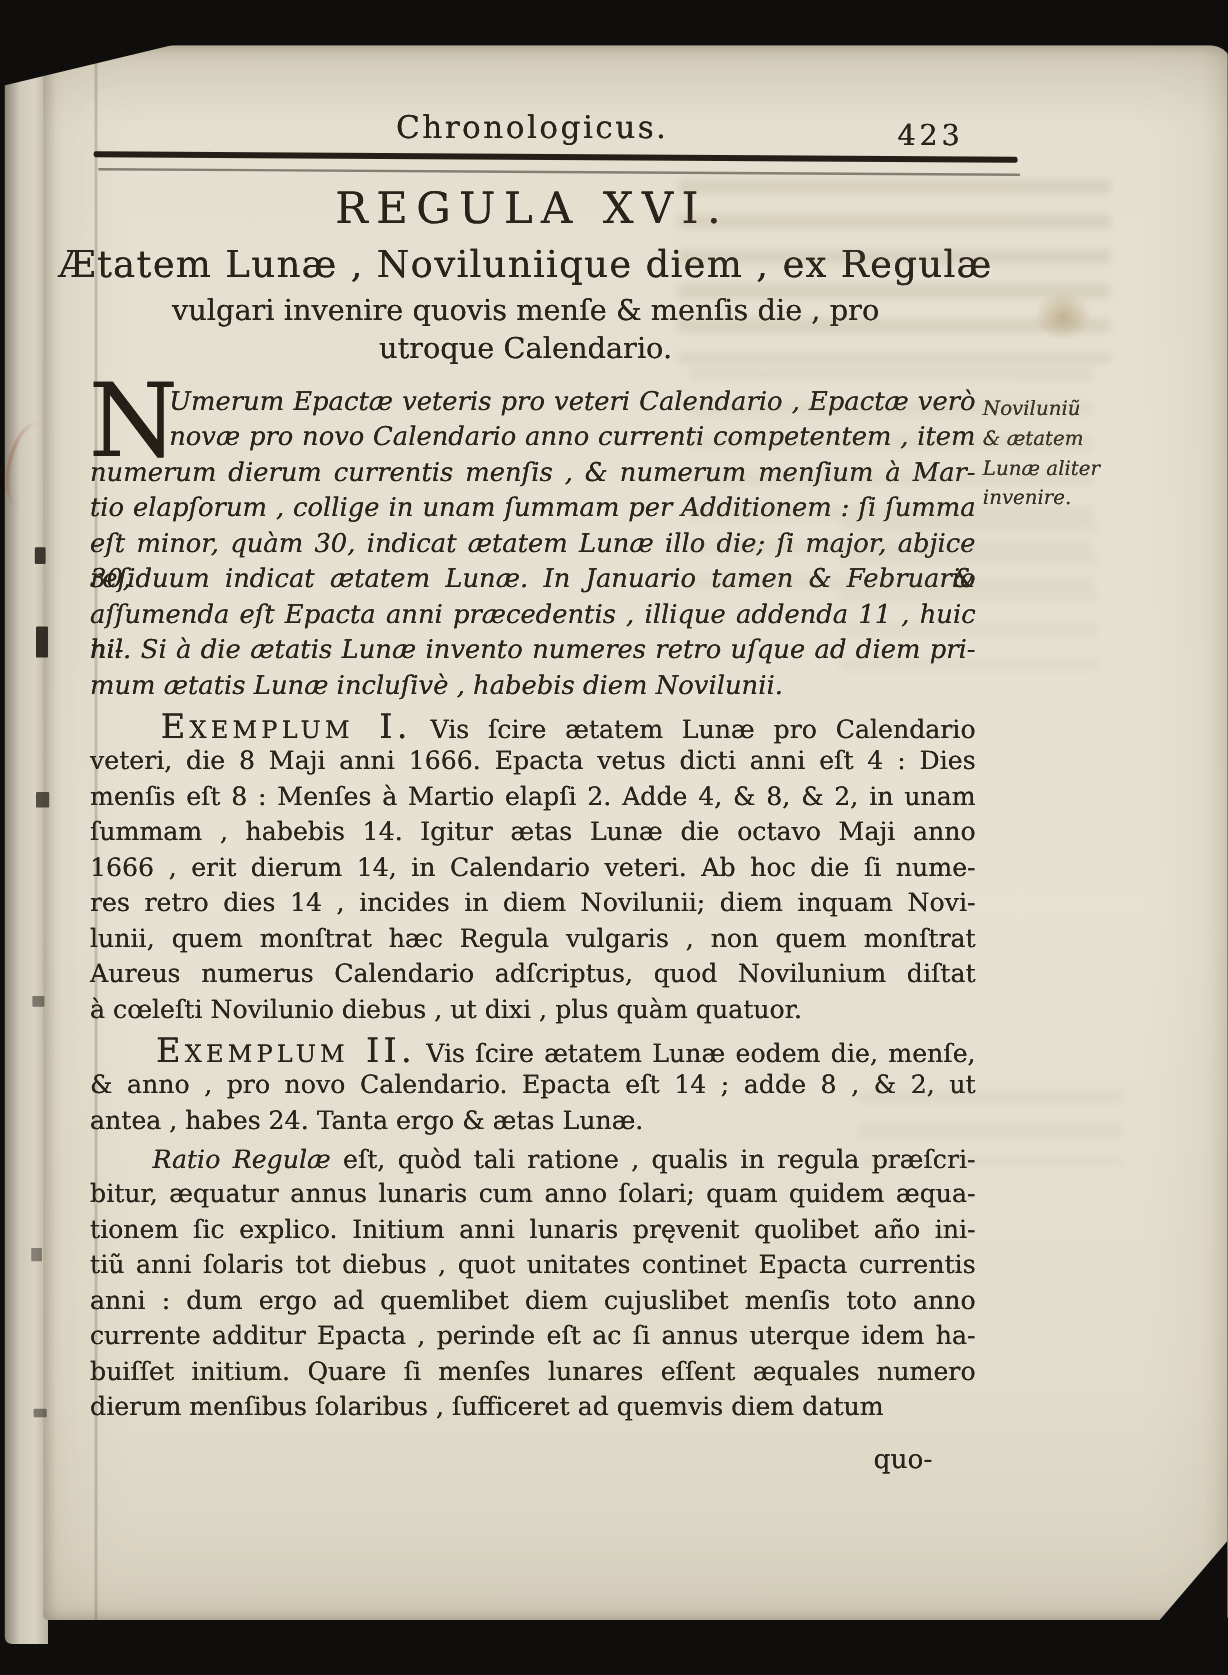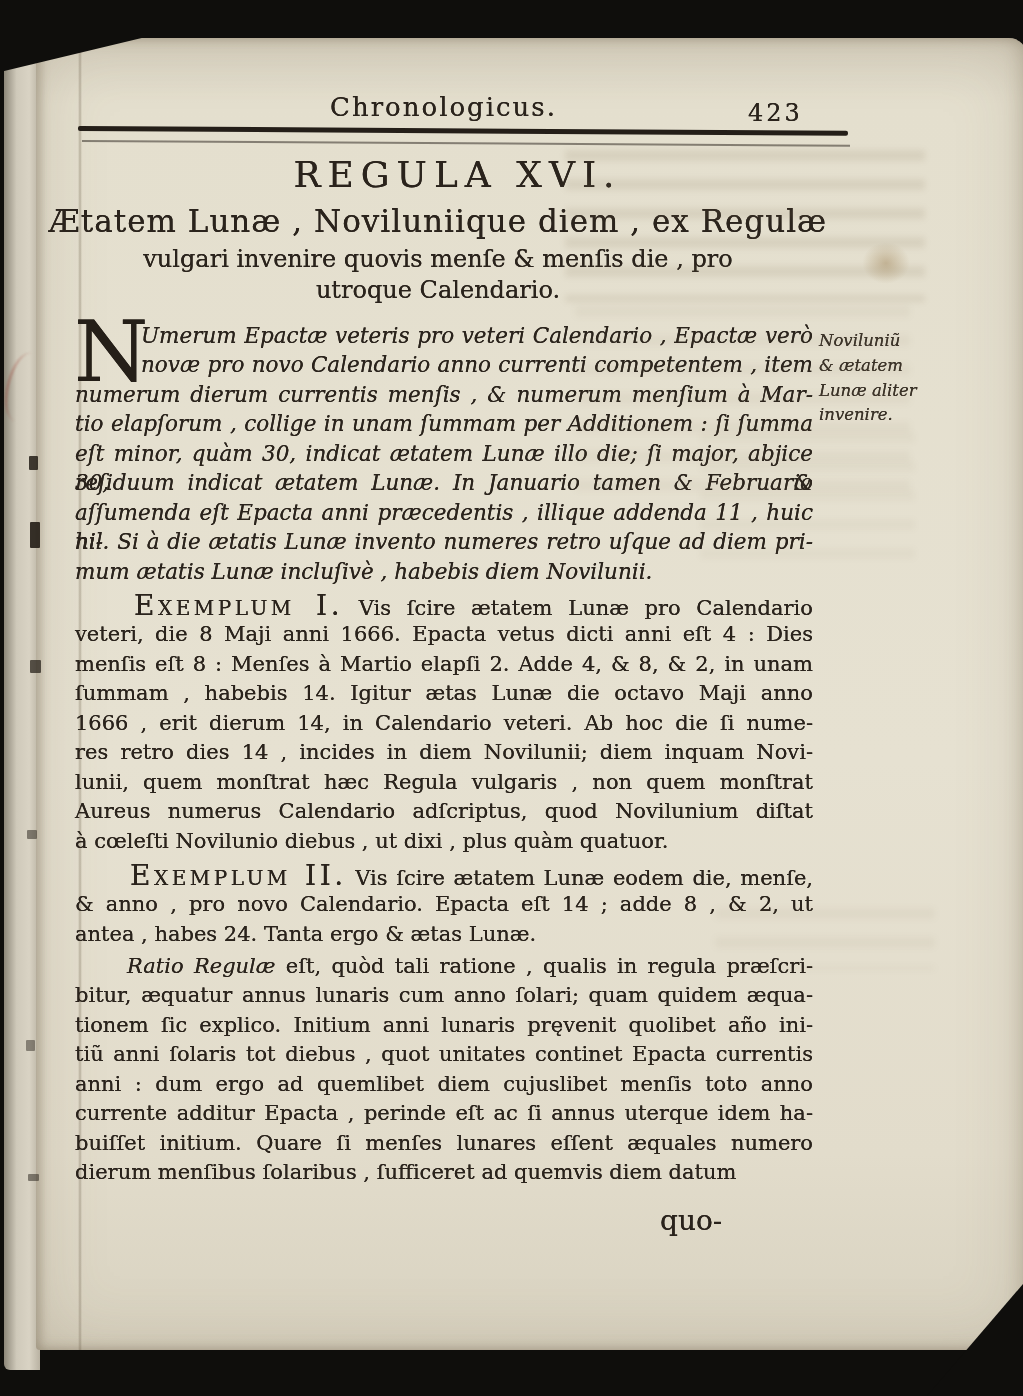--- a/index.html
+++ b/index.html
@@ -73,21 +73,21 @@
   .page *{text-shadow:0 0 .5px currentColor;}
   .runhead{
     position:absolute;left:39px;top:54px;width:737px;text-align:center;
     font-size:26px;letter-spacing:2px;
   }
   .pagenum{position:absolute;left:712px;top:61px;font-size:24px;letter-spacing:3px;}
   .rule{position:absolute;background:#241e18;transform:rotate(.35deg);transform-origin:left center;}
   .rule-thick{left:42px;top:88px;width:770px;height:4.5px;border-radius:2px;}
   .rule-thin{left:46px;top:102px;width:768px;height:2px;opacity:.5;}
   .title{
-    position:absolute;left:53px;top:116px;width:737px;text-align:center;
+    position:absolute;left:39px;top:116px;width:737px;text-align:center;
     font-size:36px;letter-spacing:7px;
   }
   .sub{position:absolute;left:2px;width:800px;text-align:center;}
   .sub1{top:165px;font-size:31px;letter-spacing:1px;}
   .sub2{top:207px;font-size:24px;}
   .sub3{top:238px;font-size:24px;}
 
   .para{position:absolute;left:39px;width:738px;font-size:21px;}
   .para .line{height:29.45px;line-height:29.45px;white-space:normal;}
   .just .line{text-align:justify;text-align-last:justify;}
@@ -110,21 +110,21 @@
 
   #para-ex1{top:553px;}
   #para-ex2{top:823px;}
   #para-ratio{top:914px;}
   .firstline{height:29.45px;line-height:29.45px;text-align:justify;text-align-last:justify;}
   .ind59{text-indent:59px;}
   .ind55{text-indent:55px;}
   .ind52{text-indent:52px;}
   .lbl{font-variant:small-caps;letter-spacing:3.5px;font-size:28px;}
   .lead-italic{font-style:italic;}
-  .catchword{position:absolute;left:624px;top:1166px;font-size:28px;}
+  .catchword{position:absolute;left:692px;top:1166px;font-size:22px;}
 </style>
 </head>
 <body>
 
 <div class="scene">
 
   <div class="left-edge">
     <div class="red-arc"></div>
   </div>
 

